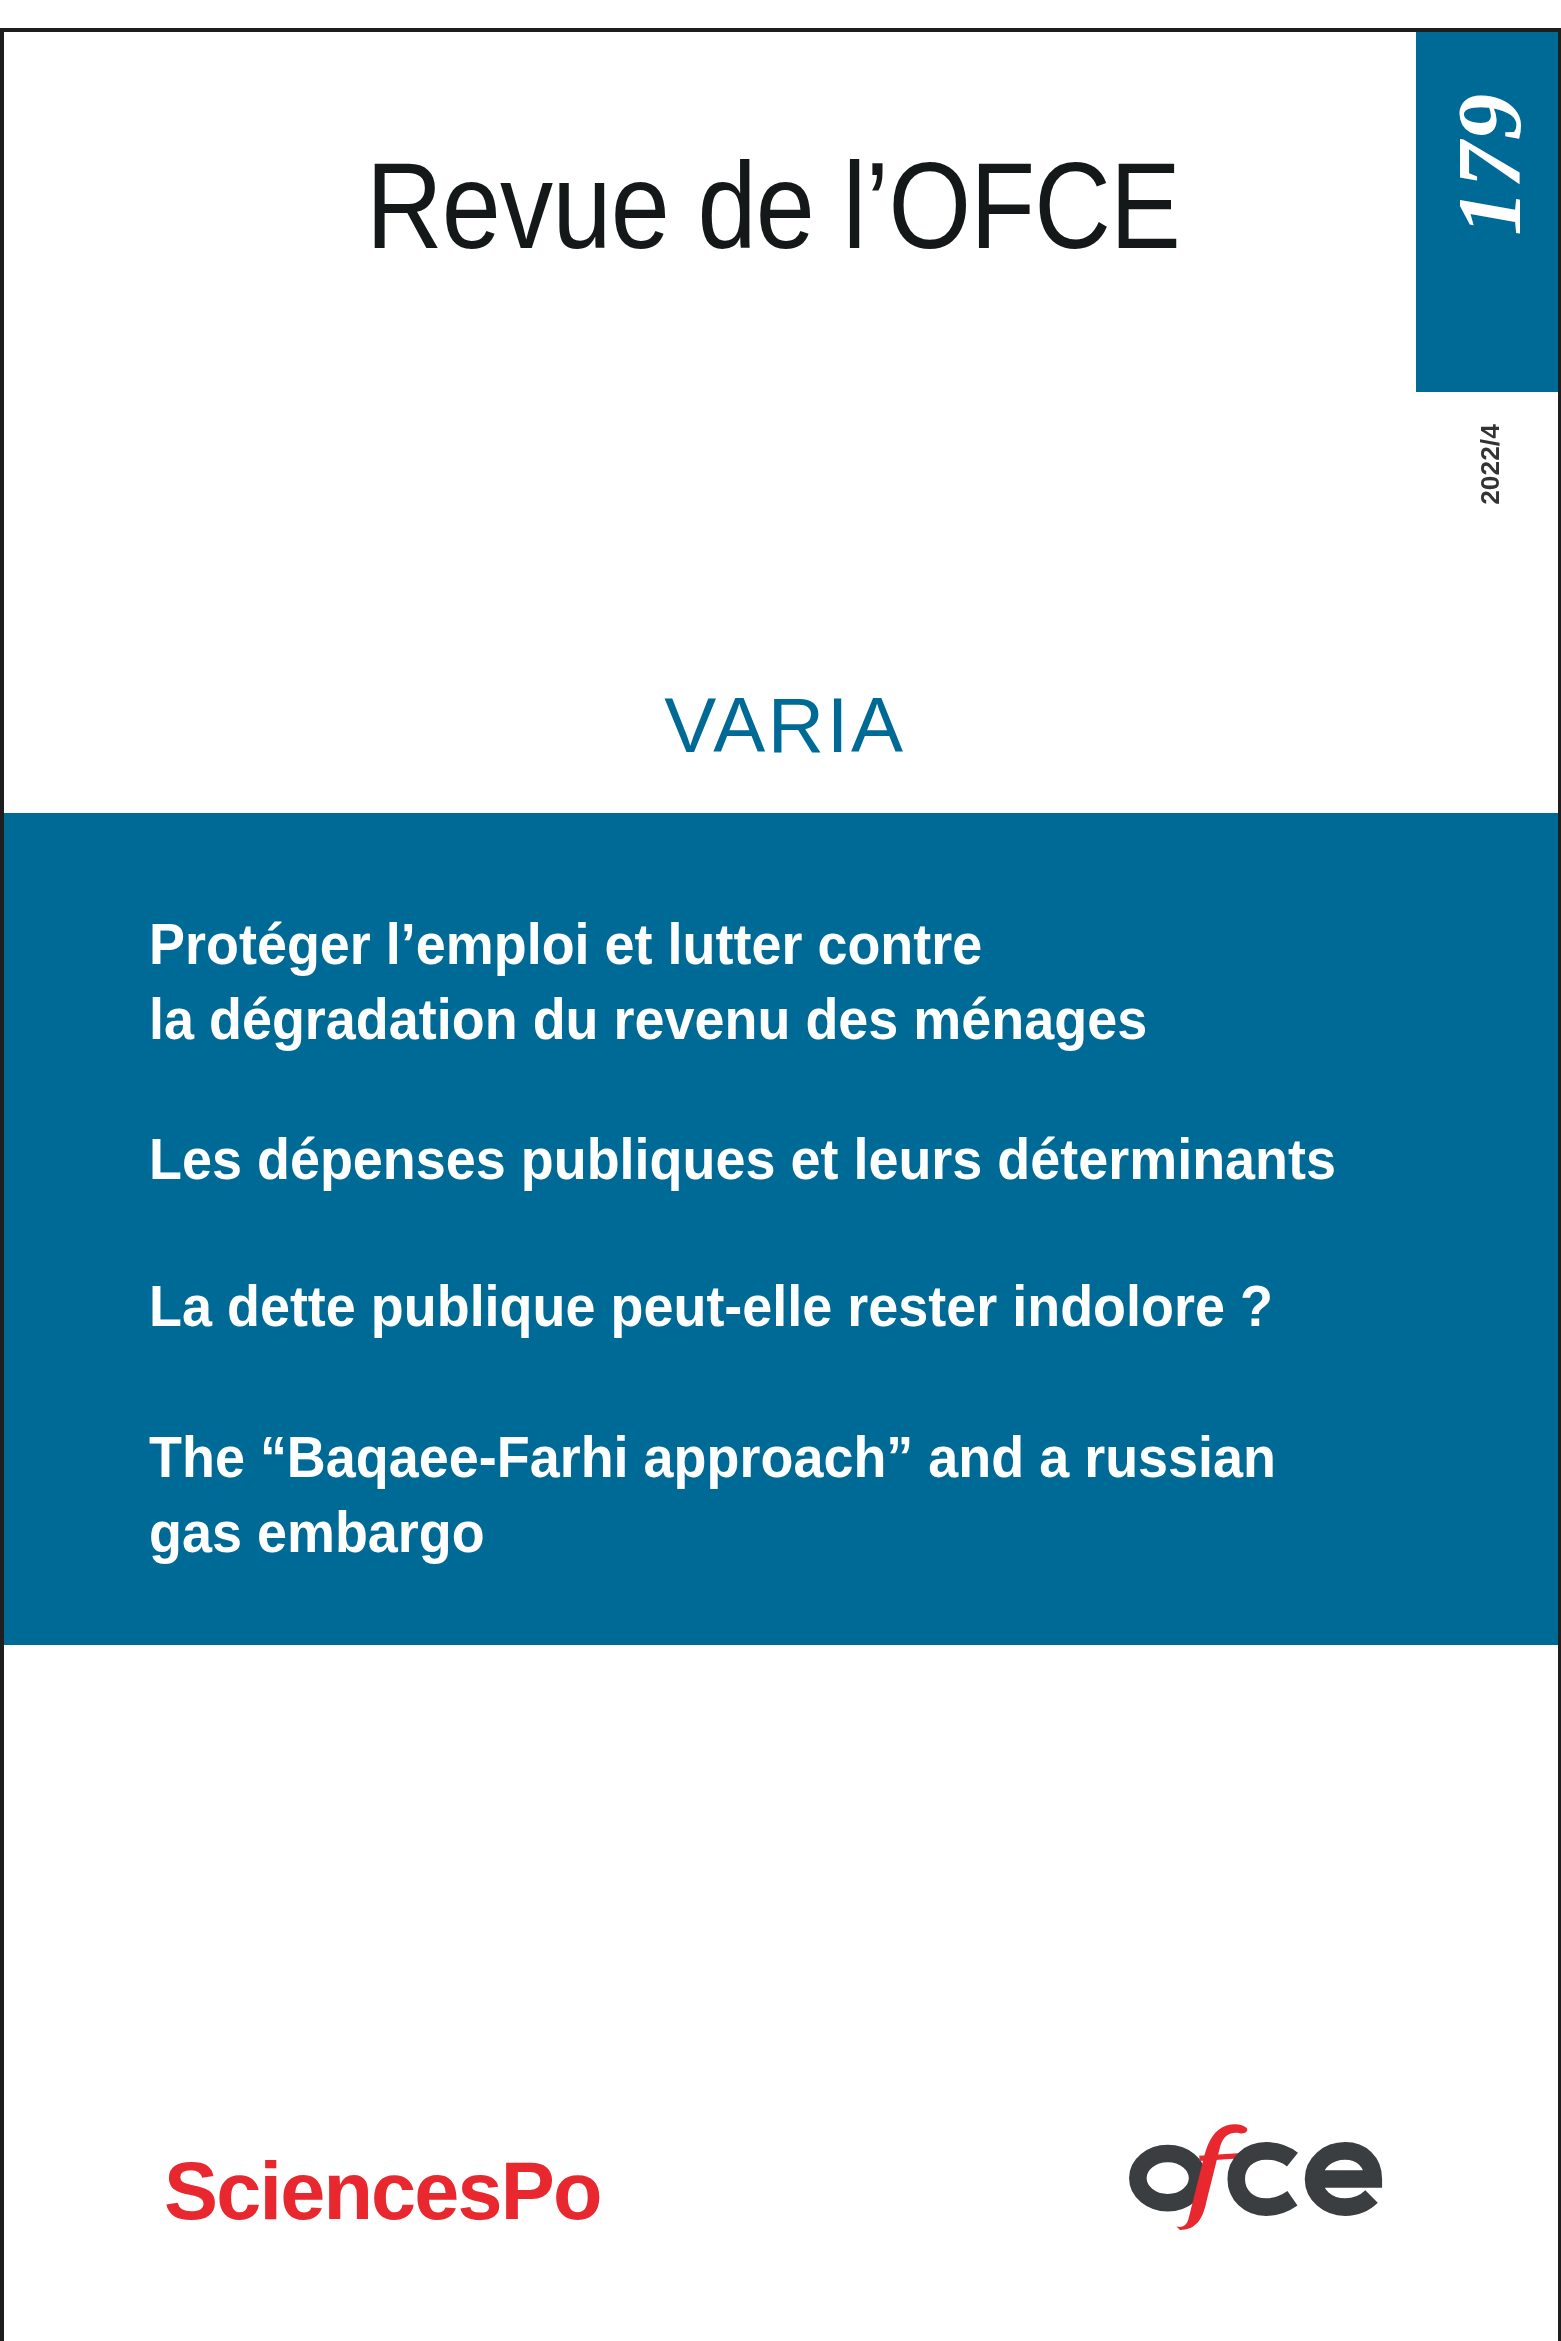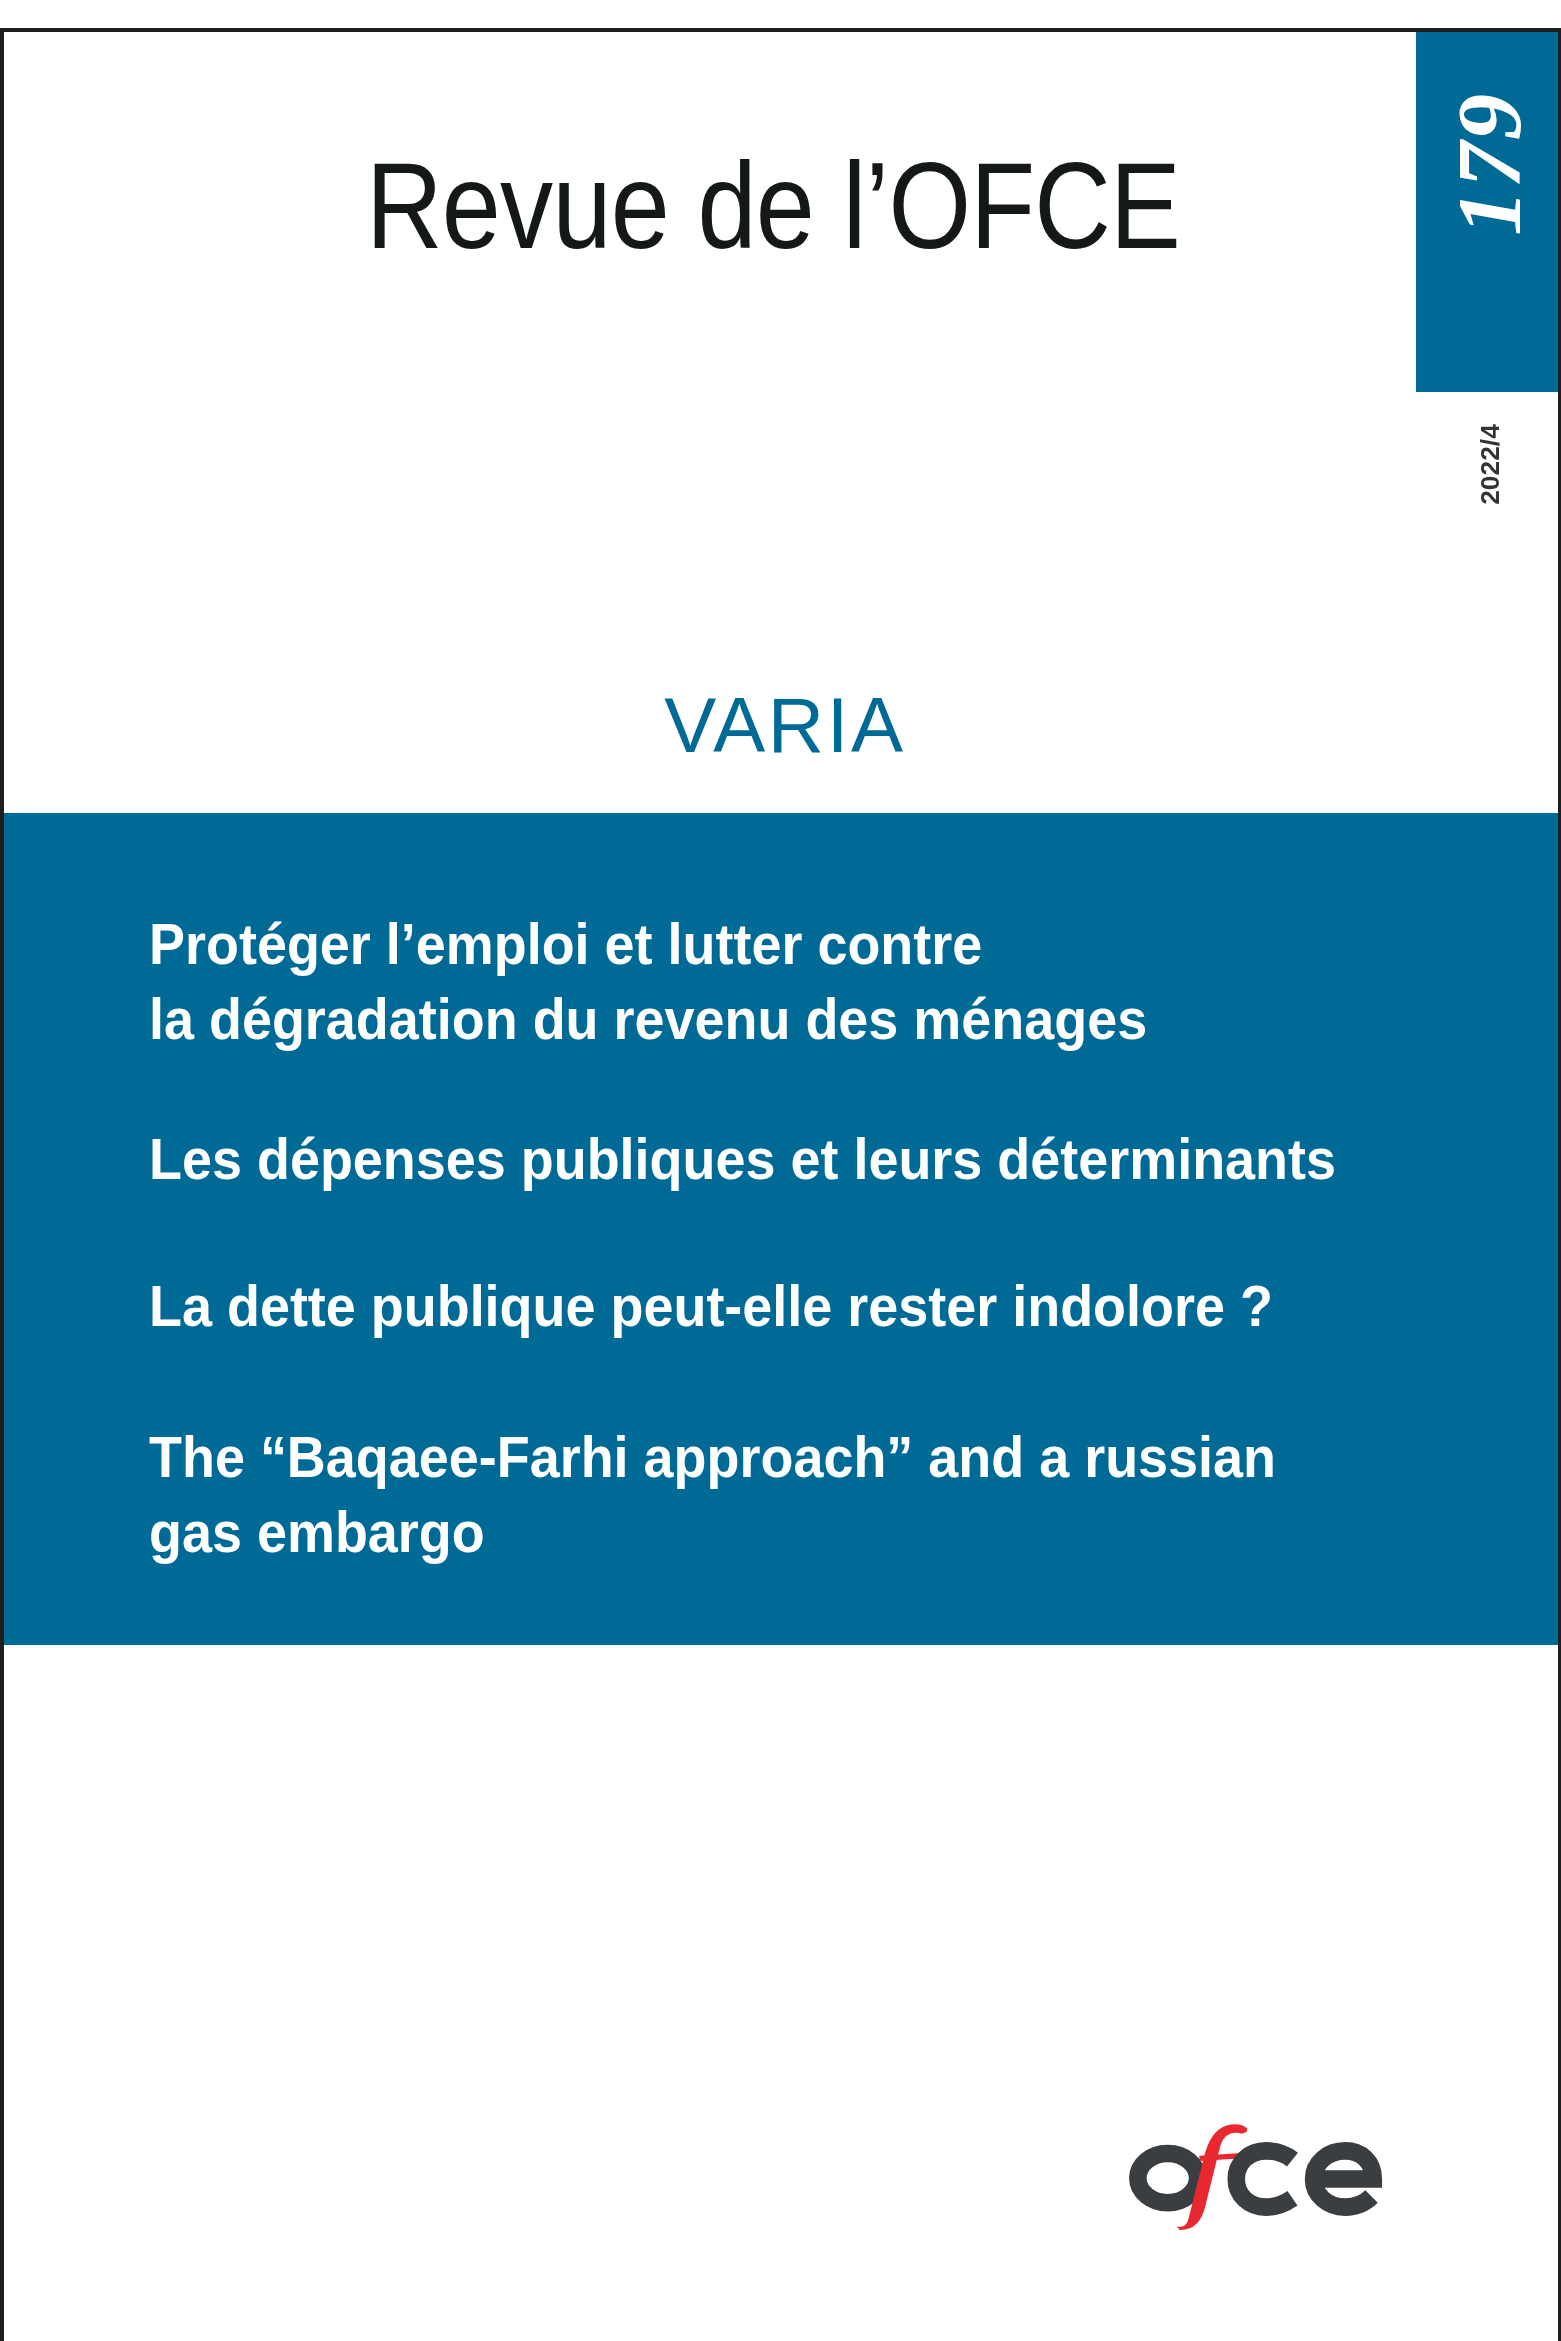--- a/index.html
+++ b/index.html
@@ -71,20 +71,21 @@
 
   <div class="abs band" style="background:#006a96;"></div>
 
   <div class="abs article" style="top:874px;">Protéger l’emploi et lutter contre</div>
   <div class="abs article" style="top:949px;">la dégradation du revenu des ménages</div>
   <div class="abs article" style="top:1089px;">Les dépenses publiques et leurs déterminants</div>
   <div class="abs article" style="top:1236px;">La dette publique peut-elle rester indolore ?</div>
   <div class="abs article" style="top:1387px;">The “Baqaee-Farhi approach” and a russian</div>
   <div class="abs article" style="top:1462px;">gas embargo</div>
 
+  <div class="abs logo-sciencespo" style="color:#e8272f;">SciencesPo</div>
 
   <div class="abs logo-ofce">
     <svg width="291" height="123" viewBox="0 0 330 140">
 
       <ellipse cx="48" cy="65" rx="34" ry="28" fill="none" stroke="#3b3e40" stroke-width="20"></ellipse>
 
       <path d="M62 124 C80 124 88 112 92 92 L108 28 C112 16 120 12 130 14 C136 15 140 12 138 8 C132 2 116 2 106 10 C96 18 92 30 88 46 L72 110 C70 118 66 122 58 120 Z" fill="#e8272f"></path>
       <rect x="84" y="38" width="48" height="6" fill="#e8272f" transform="rotate(-4 108 41)"></rect>
 
       <path d="M190 44 C180 36 170 34 160 34 C140 34 126 48 126 66 C126 84 140 98 160 98 C170 98 180 95 190 88" fill="none" stroke="#3b3e40" stroke-width="20"></path>

